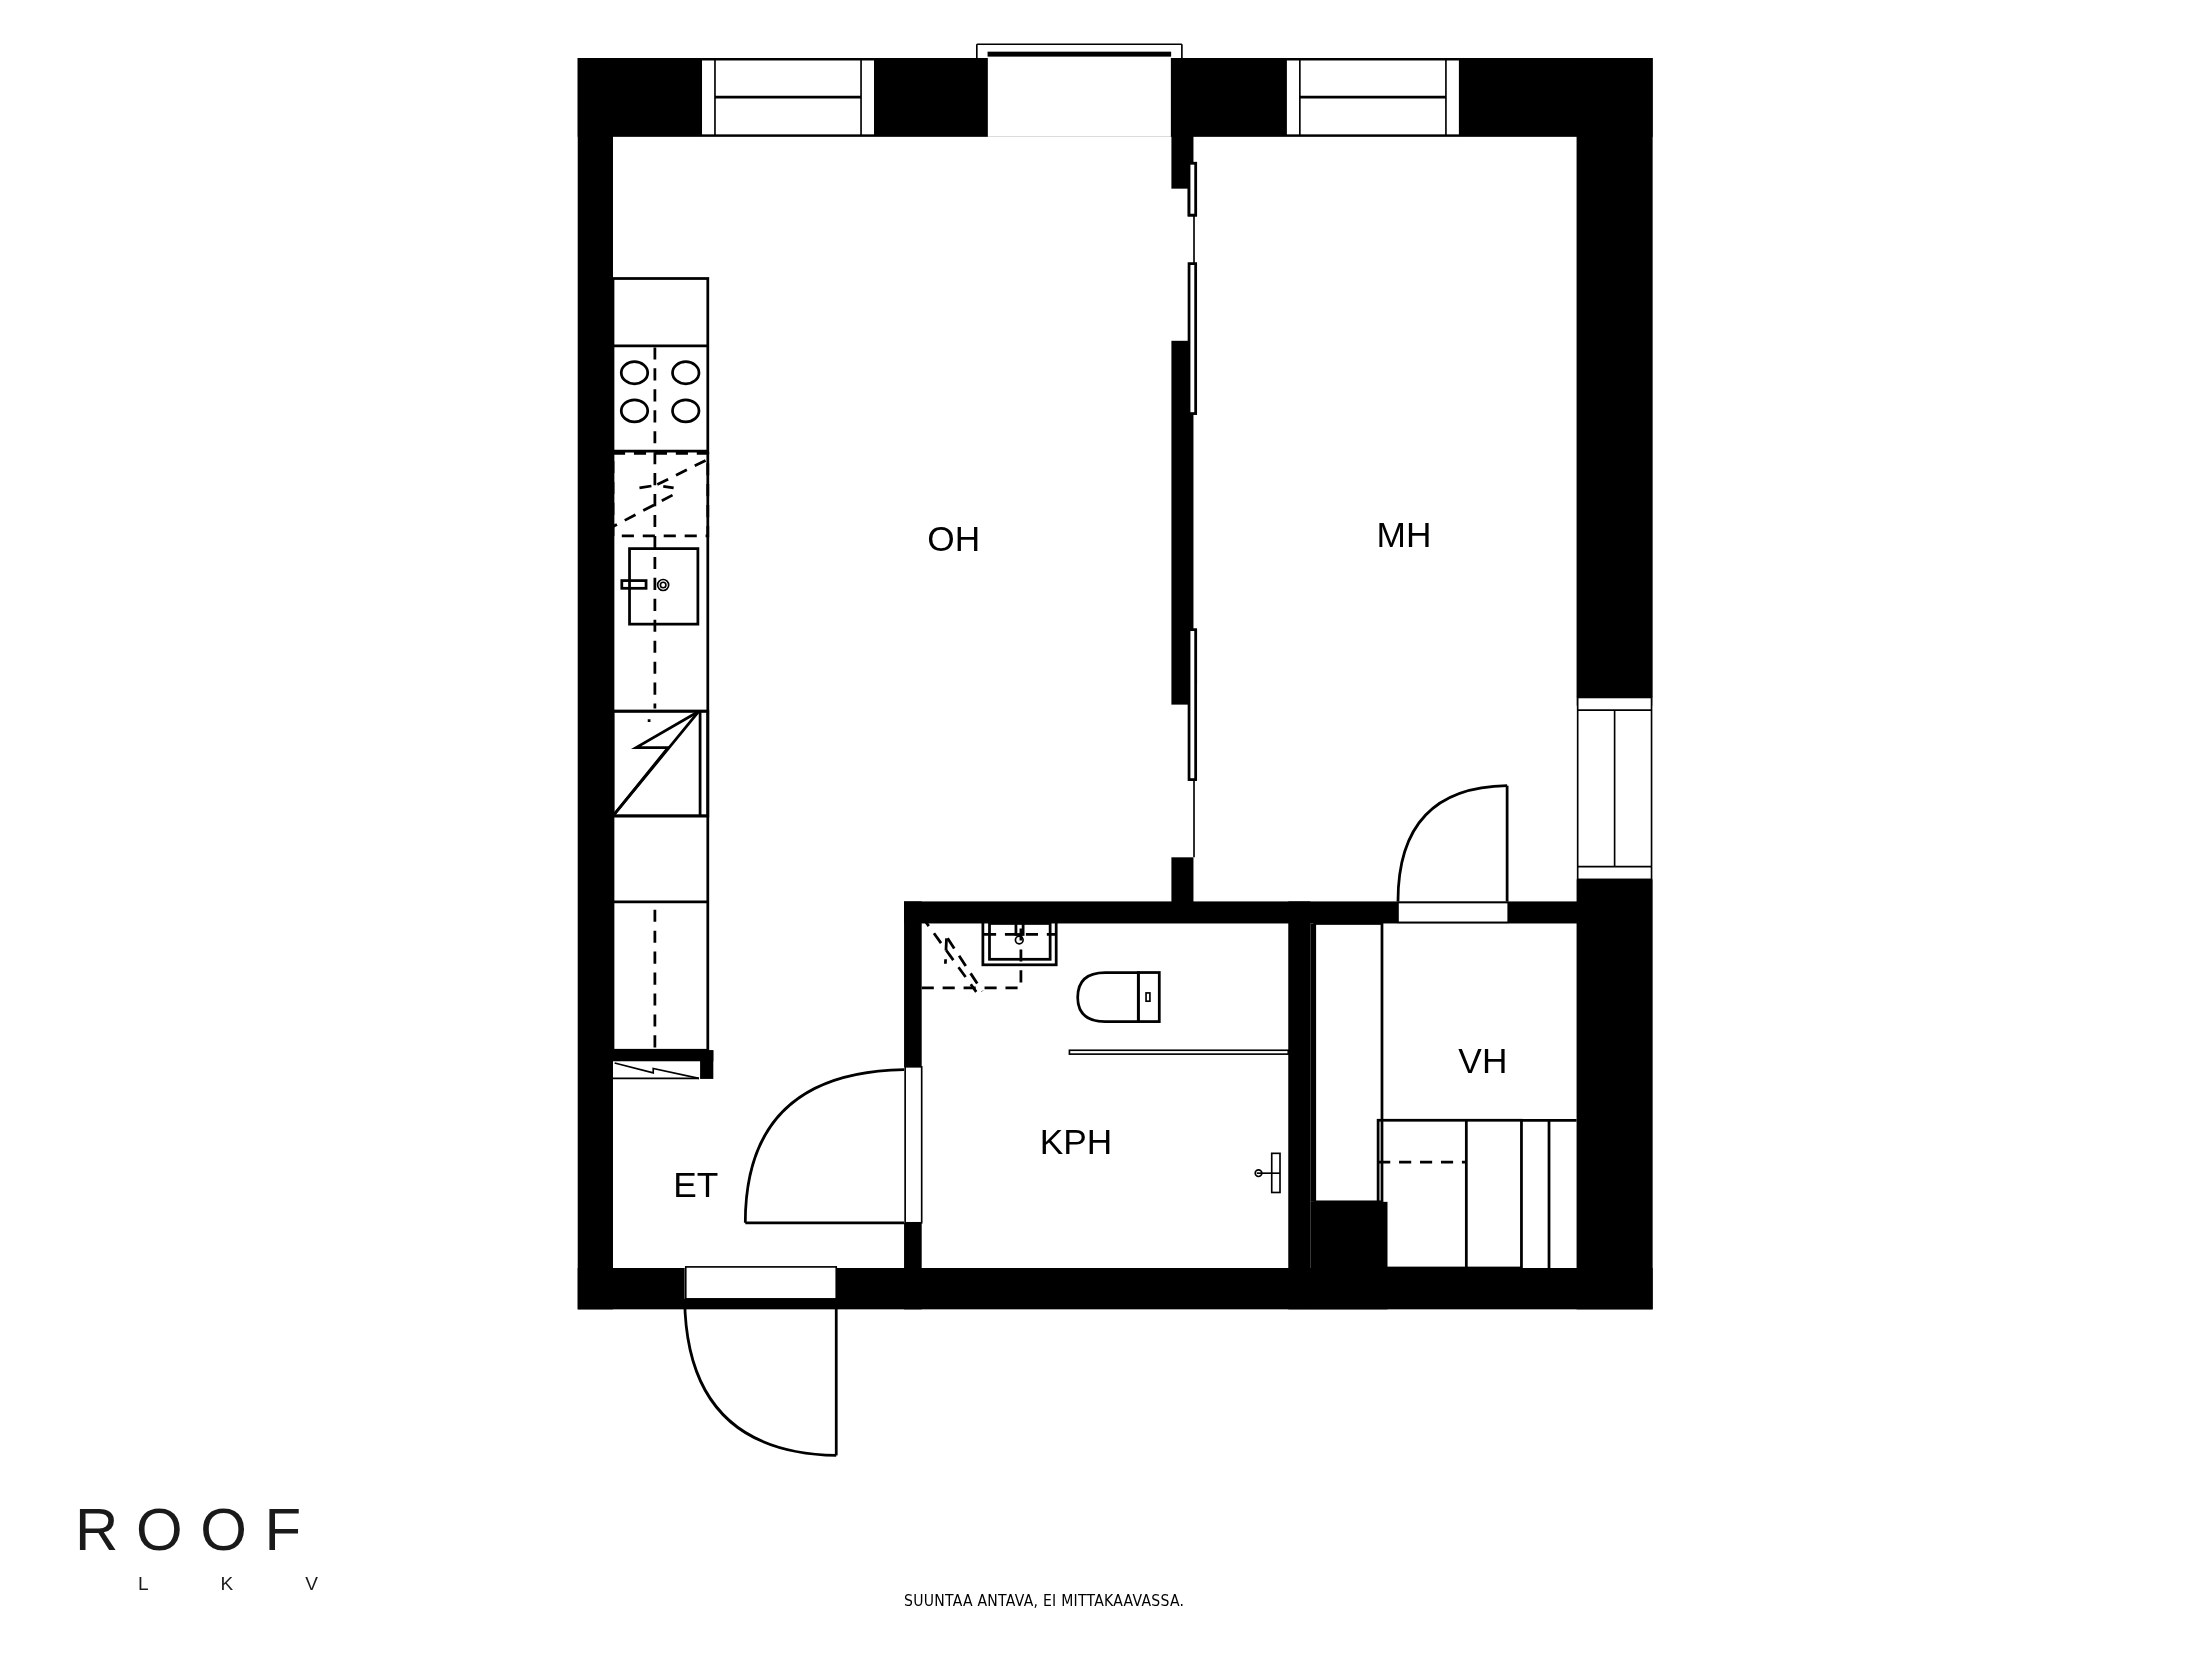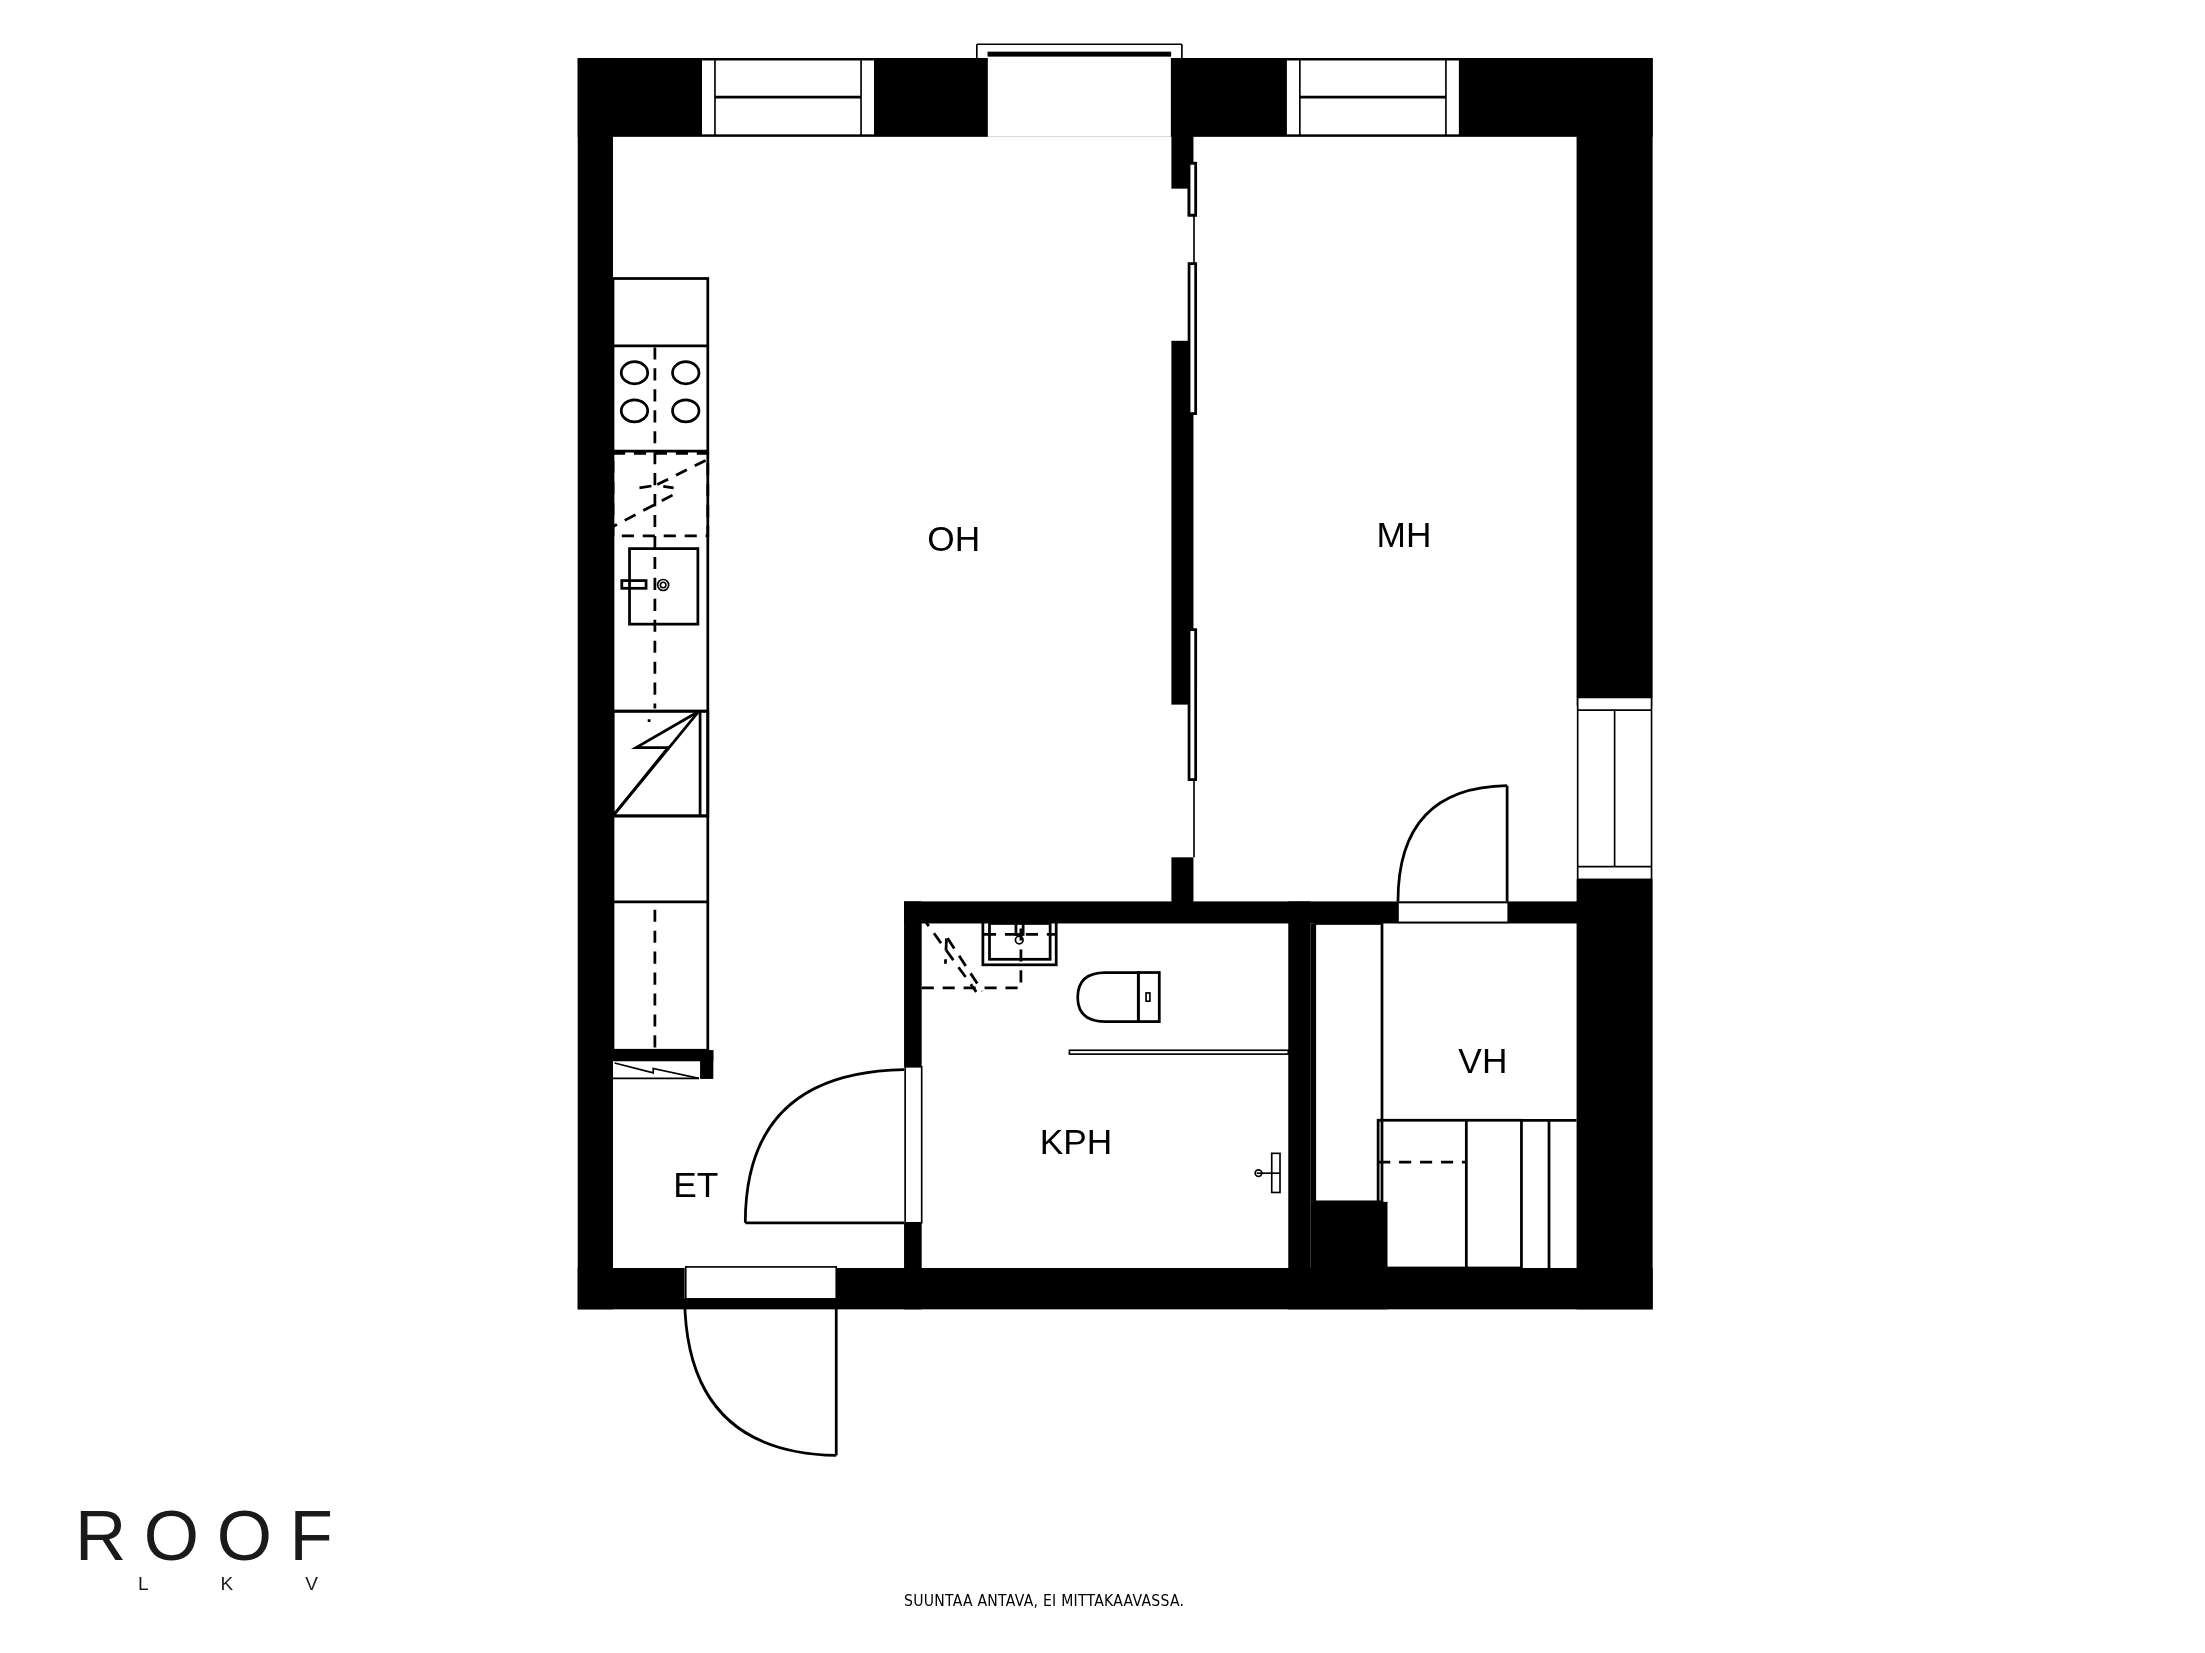--- a/index.html
+++ b/index.html
@@ -5,21 +5,21 @@
   html, body { margin: 0; padding: 0; background: #ffffff; }
   body { width: 2205px; height: 1654px; position: relative; overflow: hidden; font-family: "Liberation Sans", sans-serif; }
   #plan { position: absolute; left: 0; top: 0; width: 2205px; height: 1654px; }
   .wall { fill: #000000; }
   .ln { fill: none; stroke: #000000; stroke-width: 5; }
   .ln-thin { fill: none; stroke: #000000; stroke-width: 3; }
   .dash { fill: none; stroke: #000000; stroke-width: 5; stroke-dasharray: 22 16; }
   .win { fill: #ffffff; stroke: #000000; stroke-width: 5; }
   .white { fill: #ffffff; }
   .room-label { font-family: "Liberation Sans", sans-serif; font-size: 64px; fill: #000000; text-anchor: middle; dominant-baseline: middle; }
-  .logo-main { position: absolute; left: 75px; top: 1500px; font-family: "Liberation Sans", sans-serif; font-size: 71px; letter-spacing: 17.6px; color: #1a1a1a; line-height: 1; }
+  .logo-main { position: absolute; left: 75px; top: 1500px; font-family: "Liberation Sans", sans-serif; font-size: 60px; letter-spacing: 17.6px; color: #1a1a1a; line-height: 1; }
   .logo-sub { position: absolute; left: 138px; top: 1574px; font-family: "Liberation Sans", sans-serif; font-size: 19px; letter-spacing: 0; color: #1a1a1a; display: flex; gap: 72px; line-height: 1; }
   .disclaimer { position: absolute; left: 904px; top: 1591px; font-family: "DejaVu Sans", sans-serif; font-size: 16.5px; color: #000; transform: scaleX(0.85); transform-origin: left top; letter-spacing: 0.3px; }
 </style>
 </head>
 <body>
 
 <svg id="plan" viewBox="0 0 4000 3000" xmlns="http://www.w3.org/2000/svg">
 
   <g>
 

